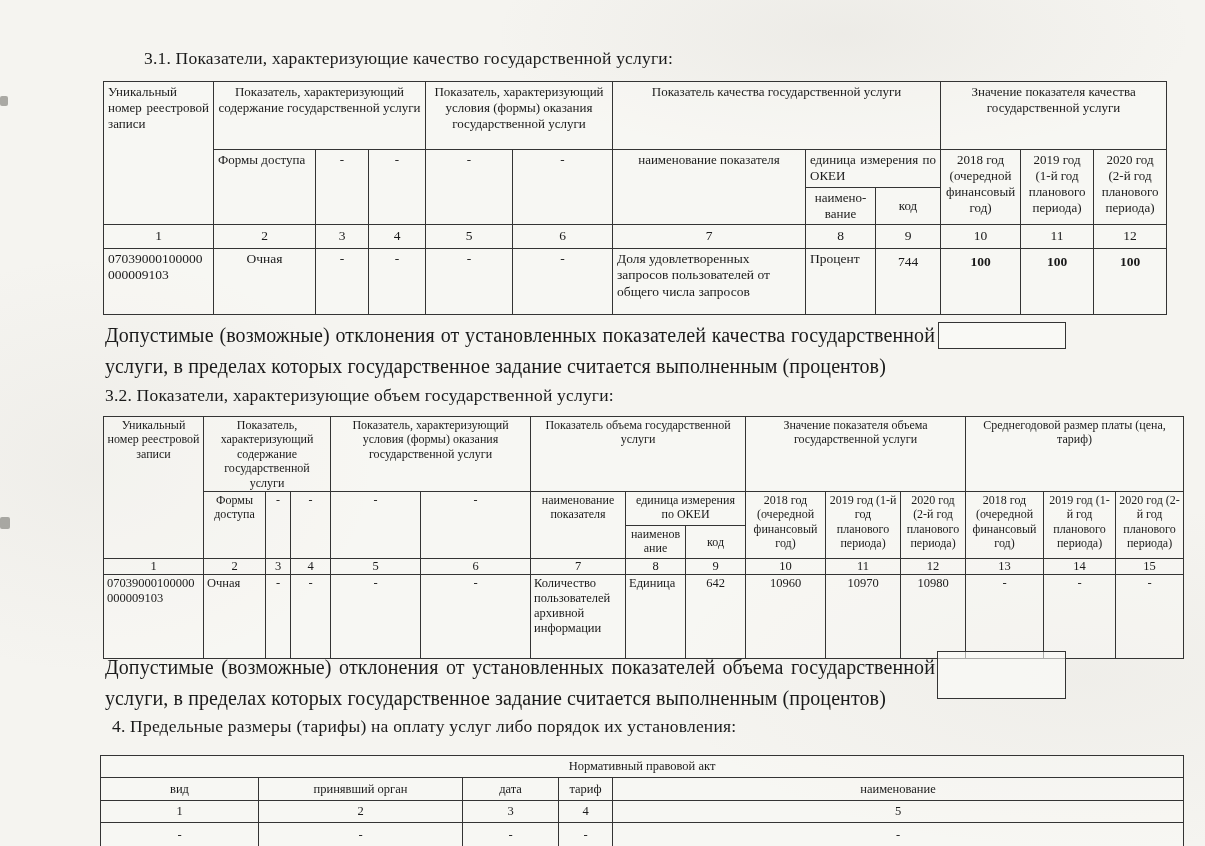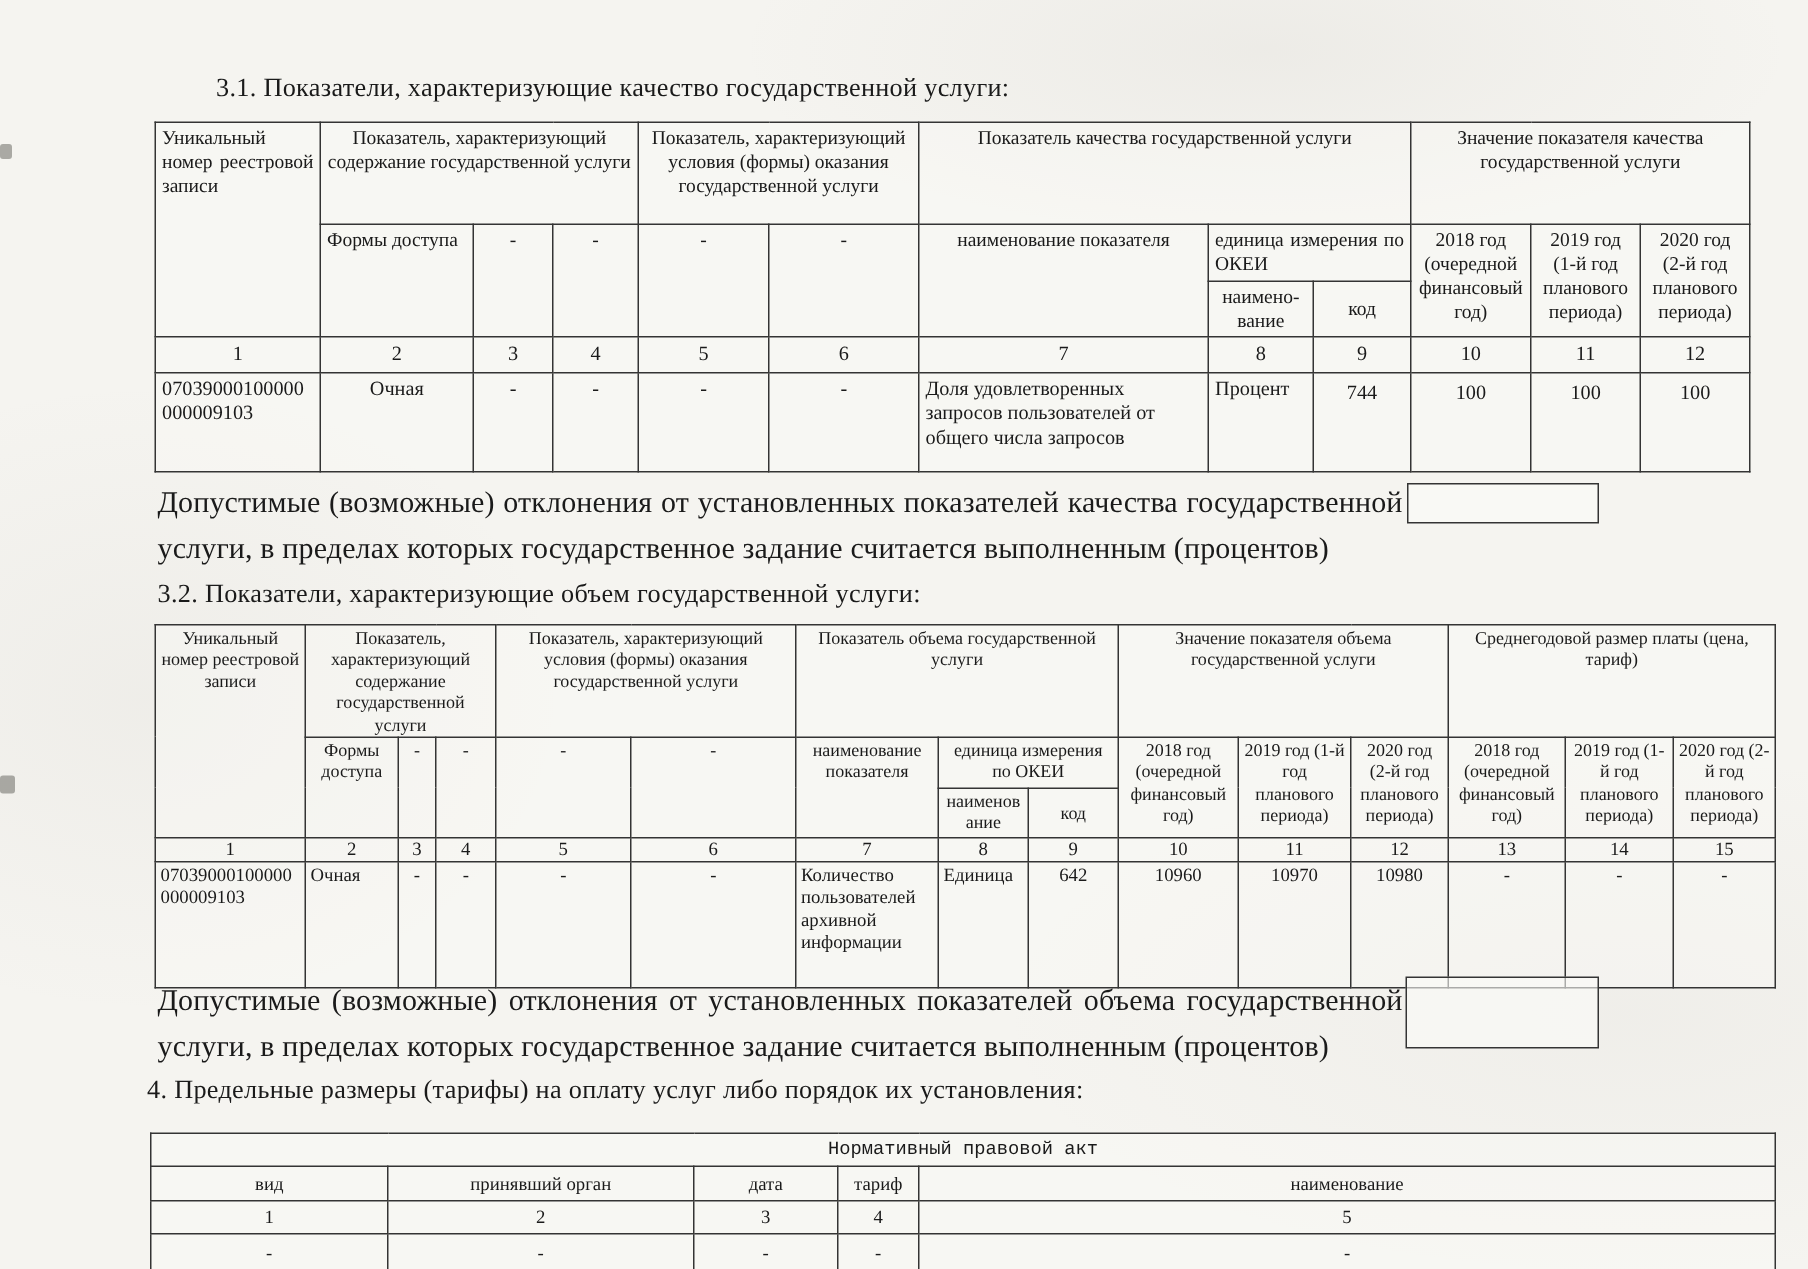--- a/index.html
+++ b/index.html
@@ -23,37 +23,37 @@
   .vm{vertical-align:middle;}
 
   
   .t31{left:103px;top:81px;width:1063px;}
   .t31 td{font-size:13px;line-height:1.22;}
   .t31 .grow td{height:63px;}
   .t31 .sub1 td{height:33px;}
   .t31 .sub2 td{height:32px;}
   .t31 .nums td{height:21px;font-size:13.5px;vertical-align:middle;padding:1px 2px;}
   .t31 .data td{height:58px;font-size:13.5px;}
-  .t31 .val{font-size:15px;padding-top:5px;}
+  .t31 .val{font-size:15px;padding-top:5px;font-weight:bold;}
   .t31 .code{font-size:13px;padding-top:5px;}
 
   
   .t32{left:103px;top:416px;width:1080px;}
   .t32 td{font-size:12px;line-height:1.2;padding:1px 3px;}
   .t32 .grow td{height:58px;}
   .t32 .sub1 td{height:31px;}
   .t32 .sub2 td{height:30px;}
   .t32 .nums td{height:13px;font-size:12.5px;vertical-align:middle;padding:0 2px;}
   .t32 .data td{height:81px;font-size:12.5px;}
   .t32 .wrapany{overflow-wrap:anywhere;}
 
   
   .t4{left:100px;top:755px;width:1083px;}
   .t4 td{font-size:12.5px;line-height:1.2;vertical-align:middle;}
-  .t4 .hr td{height:17px;font-family:Liberation Mono, monospace;}
+  .t4 .hr td{height:17px;}
   .t4 .cols td{height:18px;}
   .t4 .nums td{height:17px;}
   .t4 .data td{height:20px;}
 
   .note{position:absolute;font-size:20px;line-height:1.55;text-align:justify;letter-spacing:0.1px;}
   .note-box{position:absolute;border:1px solid #343434;background:rgba(252,251,248,0.6);}
   .smudge{position:absolute;background:#6b6b66;border-radius:2px;opacity:0.55;}
 </style>
 </head>
 <body>
@@ -219,21 +219,21 @@
       <td class="c">-</td>
       <td class="c">-</td>
       <td class="c">-</td>
     </tr>
   </tbody>
     </table>
 
   <div class="note" style="left:105px;top:652px;width:830px;">Допустимые (возможные) отклонения от установленных показателей объема государственной услуги, в пределах которых государственное задание считается выполненным (процентов)</div>
   <div class="note-box" style="left:937px;top:651px;width:127px;height:46px;"></div>
 
-  <div class="sec-title" style="left:98px;top:716px;">4. Предельные размеры (тарифы) на оплату услуг либо порядок их установления:</div>
+  <div class="sec-title" style="left:112px;top:716px;">4. Предельные размеры (тарифы) на оплату услуг либо порядок их установления:</div>
 
   <table class="t4">
     <colgroup>
       <col style="width:158px">
         <col style="width:204px">
         <col style="width:96px">
         <col style="width:54px">
         <col style="width:571px">
     </colgroup>
     <tbody>

